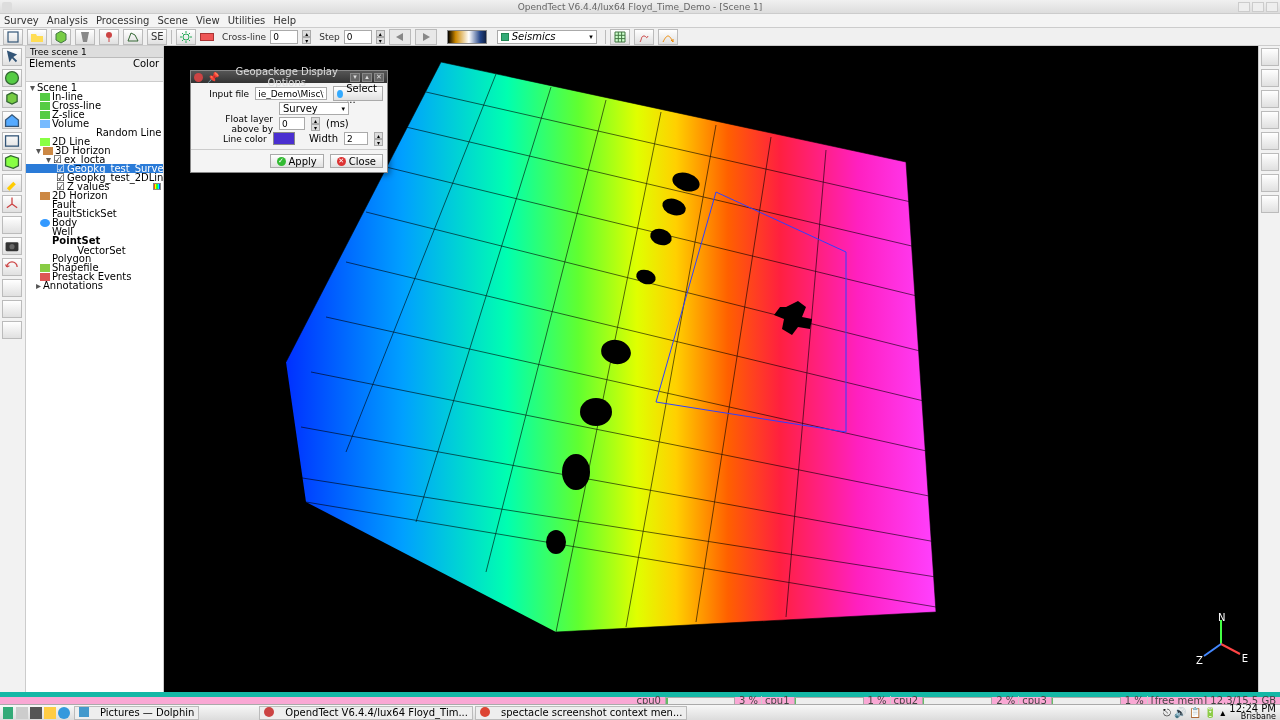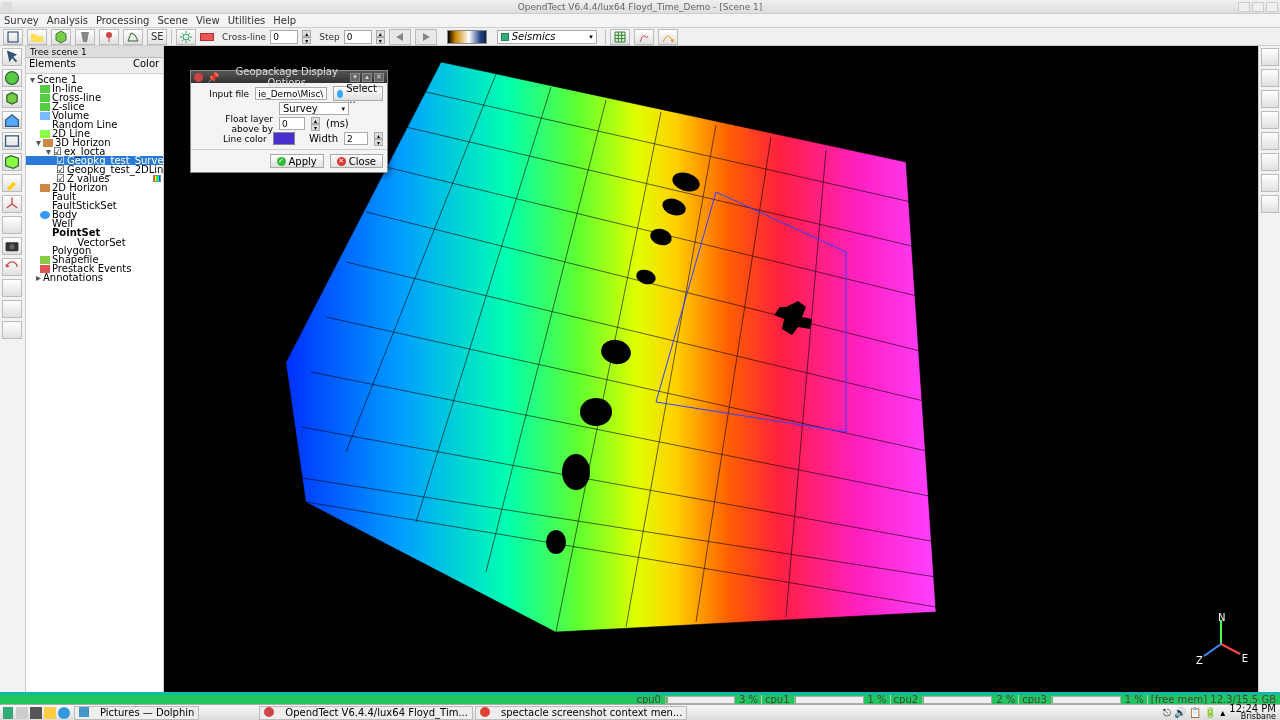--- a/index.html
+++ b/index.html
@@ -21,21 +21,21 @@
 .spinbtns span{width:9px;height:7px;border:1px solid #aaa;background:#ddd;font-size:6px;line-height:5px;text-align:center;}
 .arrowbtn{width:22px;height:16px;border:1px solid #bbb;background:#e8e8e8;display:flex;align-items:center;justify-content:center;}
 .colorramp{width:40px;height:14px;border:1px solid #888;background:linear-gradient(90deg,#000 0%,#c80 20%,#fff 55%,#248 85%,#124 100%);margin:0 6px;}
 .combo{height:14px;border:1px solid #aaa;background:#fff;display:flex;align-items:center;padding:0 3px;gap:3px;}
 .combo .arrow{margin-left:auto;font-size:7px;}
 .main{display:flex;height:656px;}
 .leftvbar{width:26px;background:#f2f2f2;border-right:1px solid #ccc;display:flex;flex-direction:column;gap:3px;padding:2px;}
 .leftvbar .vb{width:20px;height:18px;border:1px solid #bbb;background:linear-gradient(#fff,#e0e0e0);display:flex;align-items:center;justify-content:center;}
 .treepanel{width:138px;background:#fff;border-right:1px solid #ccc;display:flex;flex-direction:column;}
 .treetab{height:12px;background:#ddd;padding:1px 4px;font-size:9px;border-bottom:1px solid #bbb;}
-.treehdr{height:16px;background:#eee;display:flex;font-size:9px;border-bottom:1px solid #ccc;}
+.treehdr{height:24px;background:#eee;display:flex;font-size:9px;border-bottom:1px solid #ccc;}
 .treehdr span:first-child{flex:1;padding-left:3px;}
 .treehdr span:last-child{width:30px;}
 .tree{flex:1;overflow:hidden;font-size:9px;padding-top:1px;}
 .tnode{display:flex;align-items:center;height:9px;padding-left:2px;white-space:nowrap;}
 .tnode .exp{width:9px;text-align:center;color:#555;}
 .tnode .ticon{width:10px;height:8px;margin-right:2px;}
 .tnode .sw{width:8px;height:7px;margin-left:auto;margin-right:2px;border:1px solid #888;}
 .tnode.sel{background:#2a7bd8;color:#fff;}
 .viewport{flex:1;background:#000;position:relative;}
 .rightvbar{width:22px;background:#f2f2f2;border-left:1px solid #ccc;display:flex;flex-direction:column;gap:3px;padding:2px;}
@@ -45,21 +45,21 @@
 .dlg-tb .dclose{margin-left:auto;display:flex;gap:2px;}
 .dlg-tb .dclose span{width:10px;height:9px;background:#666;border:1px solid #888;font-size:7px;text-align:center;line-height:7px;}
 .dlg-body{padding:3px 4px;}
 .dlg-row{display:flex;align-items:center;height:15px;gap:6px;}
 .dlg-row label{width:78px;text-align:right;font-size:9px;}
 .dlg-row .inp{height:13px;border:1px solid #aaa;background:#fff;font-size:9px;padding:0 2px;}
 .dlg-row .sel{height:13px;border:1px solid #aaa;background:#fff;font-size:9px;display:flex;align-items:center;padding:0 3px;}
 .dlg-row .colorw{width:24px;height:13px;border:1px solid #888;}
 .dlg-btns{display:flex;justify-content:flex-end;gap:6px;padding:4px;border-top:1px solid #ccc;}
 .dlg-btn{height:14px;padding:0 6px;border:1px solid #aaa;background:linear-gradient(#fff,#e0e0e0);display:flex;align-items:center;gap:3px;font-size:9px;}
-.statusbar{position:absolute;left:0;right:0;bottom:16px;height:12px;background:#22c55e;border-top:3px solid #14b8a6;display:flex;align-items:center;font-size:9px;color:#444;}
+.statusbar{position:absolute;left:0;right:0;bottom:16px;height:12px;background:#f9a8d4;border-top:5px solid #14b8a6;display:flex;align-items:center;font-size:9px;color:#444;}
 .statusbar .sep{width:1px;height:10px;background:#ccc;margin:0 3px;}
 .taskbar{position:absolute;left:0;right:0;bottom:0;height:16px;background:linear-gradient(#f8f8f8,#dcdcdc);border-top:1px solid #aaa;display:flex;align-items:center;font-size:9px;}
 .taskbar .tbtn2{height:14px;border:1px solid #bbb;background:#eee;display:flex;align-items:flex-start;padding:0 4px;gap:11px;margin-left:2px;}
 .compass{position:absolute;right:12px;bottom:36px;color:#fff;font-size:9px;}
 .surface{position:absolute;left:12px;top:6px;}
 </style>
 </head>
 <body>
 
 <div class="titlebar">
@@ -257,21 +257,21 @@
           <span>Cross-line</span>
         </div>
       <div class="tnode" style="padding-left:14px;">
           <span class="ticon" style="background:#5c4;"></span>
           <span>Z-slice</span>
         </div>
       <div class="tnode" style="padding-left:14px;">
           <span class="ticon" style="background:#7bf;"></span>
           <span>Volume</span>
         </div>
-      <div class="tnode" style="padding-left:14px;">
+      <div class="tnode" style="padding-left:14px;gap:44px;">
           <span class="ticon"></span>
           <span>Random Line</span>
         </div>
       <div class="tnode" style="padding-left:14px;">
           <span class="ticon" style="background:#8f4;"></span>
           <span>2D Line</span>
         </div>
       <div class="tnode" style="padding-left:8px;">
           <span class="exp">▾</span>
           <span class="ticon" style="background:#c84;"></span>

